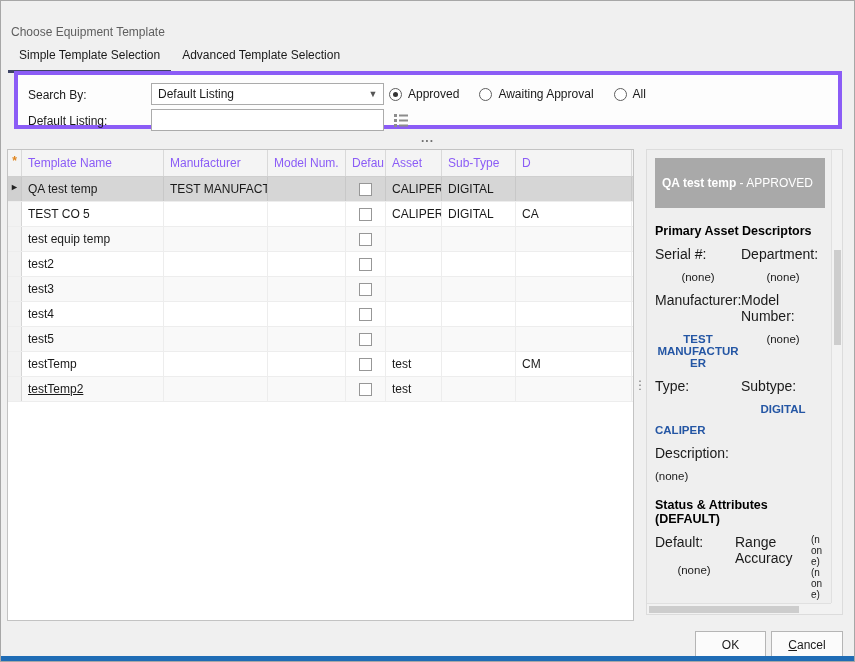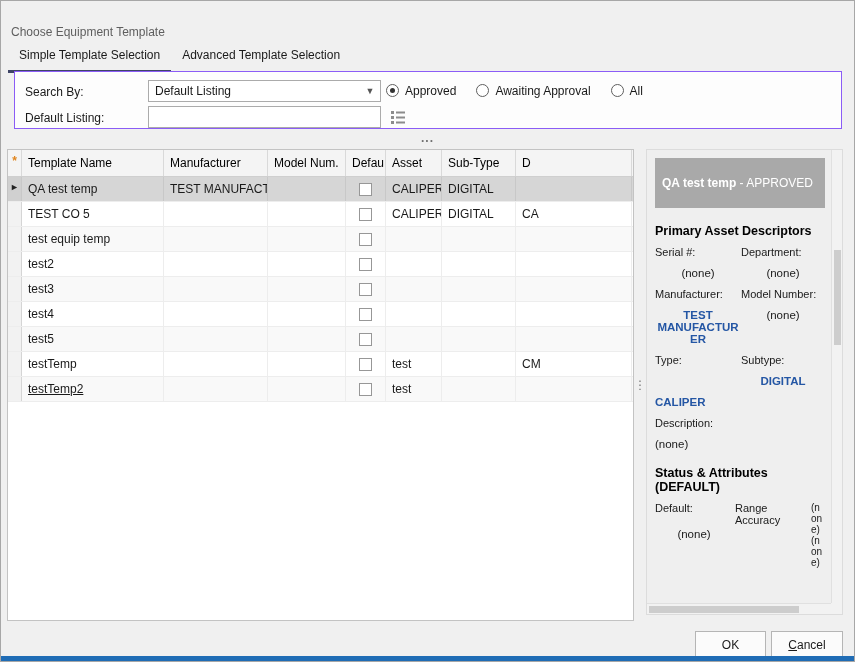--- a/index.html
+++ b/index.html
@@ -9,47 +9,47 @@
     background:#f0f0f0; border:1px solid #a7a7a7;
     font-family:"Liberation Sans", sans-serif; font-size:12px; color:#1a1a1a;
     cursor:default;
   }
   .titlebar{ position:absolute; top:5px; left:10px; color:#5e5e5e;margin-top:19px; }
   .tabstrip{ position:absolute; top:40px; left:7px; display:flex; }
   .tab{ padding:7px 11px 8px; }
   .tab.active{ border-bottom:3px solid #3e4466; }
 
   .search-panel{ position:absolute; left:13px; top:70px; width:828px; height:58px;
-    background:#fdfdfd; border:1px solid #8b5cf6; }
+    background:#fdfdfd; border:4px solid #8b5cf6; }
   .sp-label1{ position:absolute; left:10px; top:13px; }
   .sp-label2{ position:absolute; left:10px; top:39px; }
   .dropdown{ position:absolute; left:133px; top:8px; width:233px; height:22px;
     background:#fff; border:1px solid #ababab; display:flex; align-items:center; }
   .dropdown .value{ flex:1; padding-left:6px; white-space:nowrap; overflow:hidden; }
   .dropdown .arrow-btn{ width:20px; text-align:center; color:#555; font-size:9px; }
   .text-input{ position:absolute; left:133px; top:34px; width:233px; height:22px;
     background:#fff; border:1px solid #ababab; padding:0 6px;
     font-family:"Liberation Sans", sans-serif; font-size:12px; }
   .lookup-btn{ position:absolute; left:373px; top:36px; width:20px; height:18px;
     display:flex; align-items:center; justify-content:center; }
   .radio-group{ position:absolute; left:371px; top:8px; height:22px; display:flex;
     align-items:center; gap:20px; }
-  .radio-item{ display:flex; align-items:flex-start; }
+  .radio-item{ display:flex; align-items:center; }
   .radio-circle{ width:13px; height:13px; border:1px solid #5f5f5f; border-radius:50%;
     background:#fff; display:inline-block; margin-right:6px; position:relative; }
   .radio-circle.selected::after{ content:""; position:absolute; left:3px; top:3px;
     width:5px; height:5px; border-radius:50%; background:#333; }
 
   .top-splitter{ position:absolute; left:0; right:0; top:130px; text-align:center;
     color:#707070; letter-spacing:1px; font-weight:bold; }
 
   .grid-panel{ position:absolute; left:6px; top:148px; width:627px; height:472px;
     background:#fff; border:1px solid #c3c3c3; overflow:hidden; }
   .g-header{ display:flex; height:27px; background:#f4f4f4; border-bottom:1px solid #cfcfcf; }
-  .gh-cell{ border-right:1px solid #d9d9d9; padding:6px 6px 0; color:#000000;
+  .gh-cell{ border-right:1px solid #d9d9d9; padding:6px 6px 0; color:#8b5cf6;
     white-space:nowrap; overflow:hidden; flex:none; }
   .gh-cell.indicator{ padding:4px 0 0; text-align:center; color:#e0851f; font-weight:bold; }
   .g-row{ display:flex; height:25px; background:#fff; border-bottom:1px solid #ededed; }
   .g-row.alt{ background:#f9f9f9; }
   .g-row.selected{ background:#d6d6d6; }
   .g-cell{ border-right:1px solid #ededed; padding:5px 6px 0; white-space:nowrap;
     overflow:hidden; flex:none; }
   .g-row.selected .g-cell{ border-right-color:#c8c8c8; border-bottom-color:#c8c8c8; }
   .g-cell.indicator{ background:#f2f2f2; border-right:1px solid #d5d5d5; padding:5px 0 0;
     text-align:center; font-size:9px; color:#222; }
@@ -62,21 +62,21 @@
 
   .detail-panel{ position:absolute; left:645px; top:148px; width:197px; height:466px;
     background:#efefef; border:1px solid #dcdcdc; }
   .detail-content{ position:absolute; left:0; top:0; width:186px; height:455px;
     overflow:hidden; padding:8px 8px 0; }
   .detail-badge{ background:#a9a9a9; color:#fff; padding:18px 7px; white-space:nowrap;
     overflow:hidden; }
   .badge-title{ font-weight:bold; }
   .detail-heading{ font-weight:bold; color:#000; font-size:12.5px; margin:16px 0 8px; }
   .field-grid{ display:grid; grid-template-columns:86px 84px; row-gap:9px; column-gap:0; }
-  .f-label{ font-size:11px; }
+  .f-label{ font-size:14px; }
   .f-value{ text-align:center; font-size:11.5px; }
   .blue{ color:#2456a4; font-weight:bold; overflow-wrap:break-word; }
   .status-grid{ display:grid; grid-template-columns:78px 74px 14px; column-gap:2px; }
   .spaced{ margin-top:14px; }
   .vertical-text{ width:12px; word-break:break-all; line-height:1.1; font-size:10px;
     text-align:left; }
 
   .v-scrollbar{ position:absolute; right:0; top:0; width:11px; height:455px;
     background:#f2f2f2; border-left:1px solid #e0e0e0; }
   .v-thumb{ position:absolute; left:2px; top:100px; width:7px; height:95px; background:#cdcdcd; }

